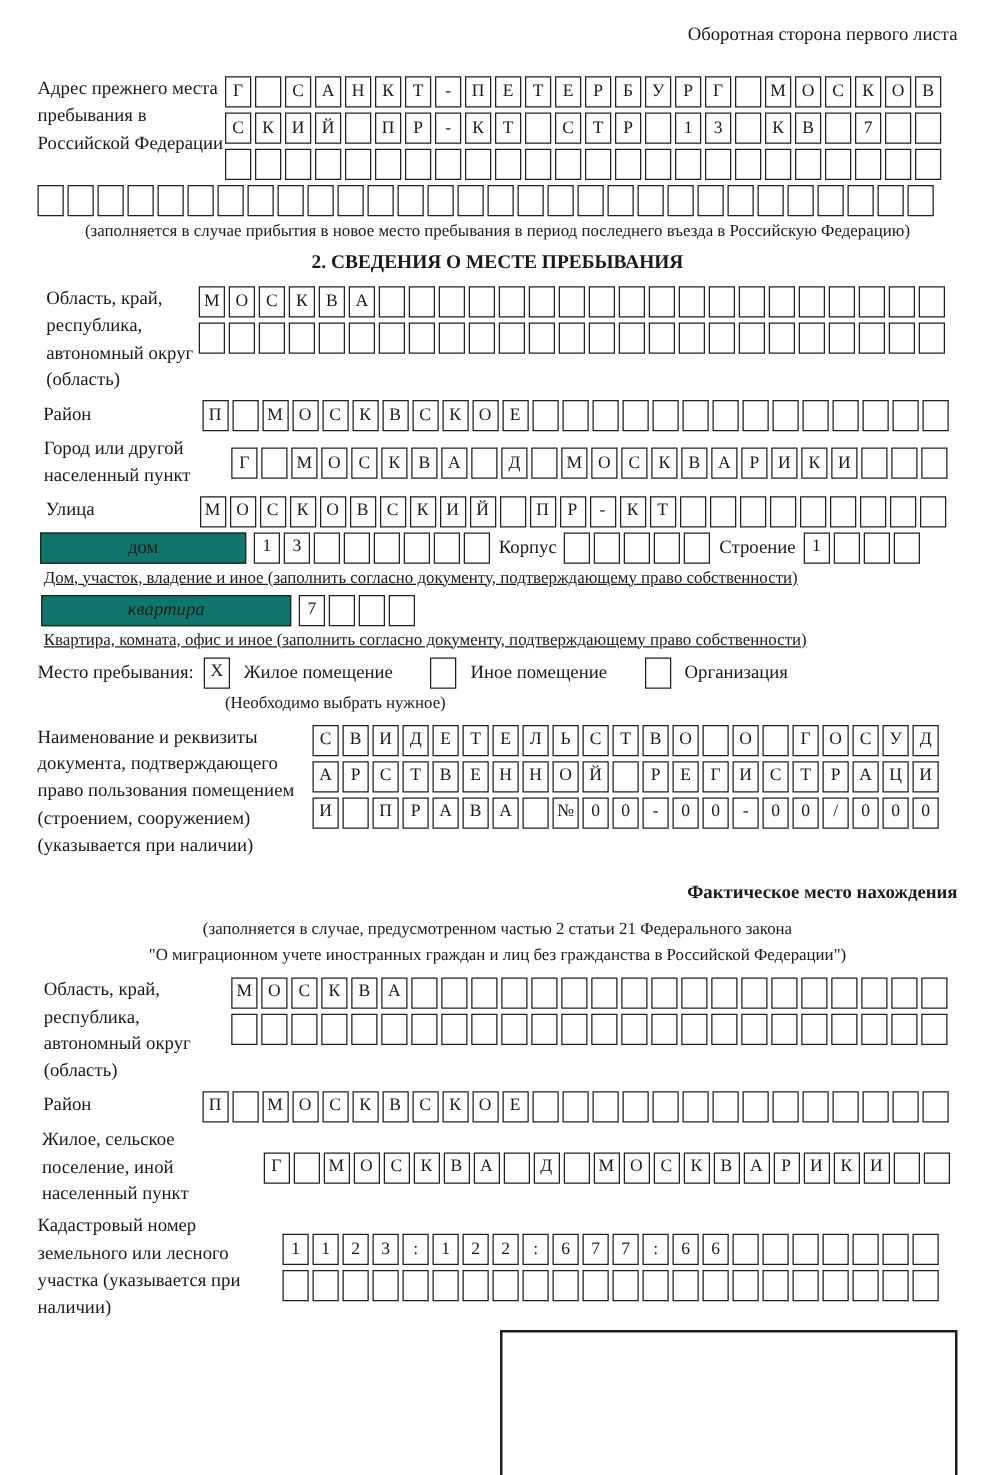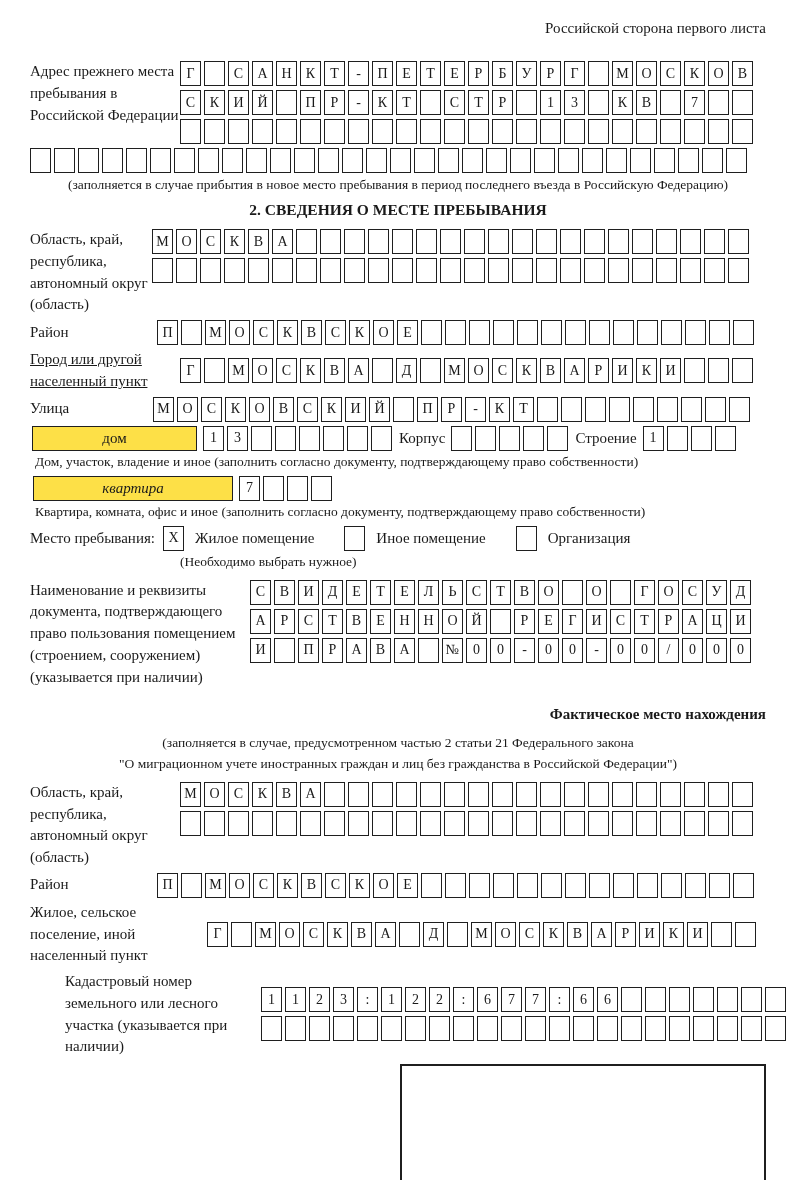--- a/index.html
+++ b/index.html
@@ -13,54 +13,54 @@
   .row{display:flex;align-items:flex-start;}
   .row.center{align-items:center;}
   .label{font-size:15px;line-height:1.45;flex-shrink:0;}
   .rows .cells{margin-bottom:4px;}
   .cells{display:flex;flex-wrap:nowrap;}
   .cell{
     box-sizing:border-box;display:inline-flex;align-items:center;justify-content:center;
     width:21px;height:25px;border:1.5px solid #1f1f1f;margin-right:3px;
     font-size:14px;background:#fff;flex-shrink:0;
   }
-  .mb4{margin-bottom:4px;} .mb2{margin-bottom:2px;}
+  .mb4{margin-bottom:4px;justify-content:center;} .mb2{margin-bottom:2px;}
   .lbl-prev{width:150px;} .lbl-region{width:122px;} .lbl-district{width:127px;}
-  .lbl-city2{width:150px;text-decoration:underline;} .lbl-street{width:123px;} .lbl-doc{width:220px;}
-  .lbl-region-f{width:150px;} .lbl-district-f{width:127px;} .lbl-city-f{width:177px;} .lbl-cad{width:196px;margin-left:35px;}
+  .lbl-city2{width:150px;} .lbl-street{width:123px;} .lbl-doc{width:220px;}
+  .lbl-region-f{width:150px;} .lbl-district-f{width:127px;} .lbl-city-f{width:177px;} .lbl-cad{width:196px;}
   .center-note{text-align:center;font-size:13.5px;margin:4px 0 6px 0;}
   .section-title{text-align:center;font-weight:bold;font-size:15.5px;margin:8px 0 10px 0;}
   .widebox{
     box-sizing:border-box;border:1.5px solid #1f1f1f;height:25px;
     display:flex;align-items:center;justify-content:center;
-    font-size:15px;margin-right:6px;flex-shrink:0;background:#fde047;
+    font-size:15px;margin-right:6px;flex-shrink:0;background:#0f766e;
   }
   .w-dom{width:165px;margin-left:2px;}
   .w-apt{width:200px;margin-left:3px;font-style:italic;}
   .inline-label{font-size:15px;margin:0 6px 0 4px;line-height:25px;white-space:nowrap;}
-  .caption{font-size:13.5px;margin:3px 0 6px 5px;}
+  .caption{font-size:13.5px;margin:3px 0 6px 5px;text-decoration:underline;}
   .stay-row{display:flex;align-items:center;margin-top:4px;}
   .stay-row .opt-label{margin:0 30px 0 8px;white-space:nowrap;}
   .stay-row .opt-label.last{margin-right:0;}
   .stay-label{margin-right:8px;white-space:nowrap;}
   .stay-note{margin-left:150px;width:360px;text-align:left;font-size:13.5px;margin-top:3px;margin-bottom:10px;}
   .fact-title{text-align:right;font-weight:bold;font-size:15px;margin:18px 0 10px 0;}
   .fact-note{text-align:center;font-size:13.5px;line-height:1.5;margin-bottom:8px;}
   .pad-top16{padding-top:16px;}
   .stamp-box{
     box-sizing:border-box;margin-left:370px;margin-top:6px;
     width:366px;height:172px;border:2px solid #1f1f1f;background:#fff;
   }
 </style>
 </head>
 <body>
 
 <div class="page">
 
-  <div class="top-note">Российской сторона первого листа</div>
+  <div class="top-note">Оборотная сторона первого листа</div>
 
   <div class="row">
     <div class="label lbl-prev">Адрес прежнего места пребывания в Российской Федерации</div>
     <div class="rows">
       <div class="cells">
           <span class="cell">Г</span>
           <span class="cell"></span>
           <span class="cell">С</span>
           <span class="cell">А</span>
           <span class="cell">Н</span>

